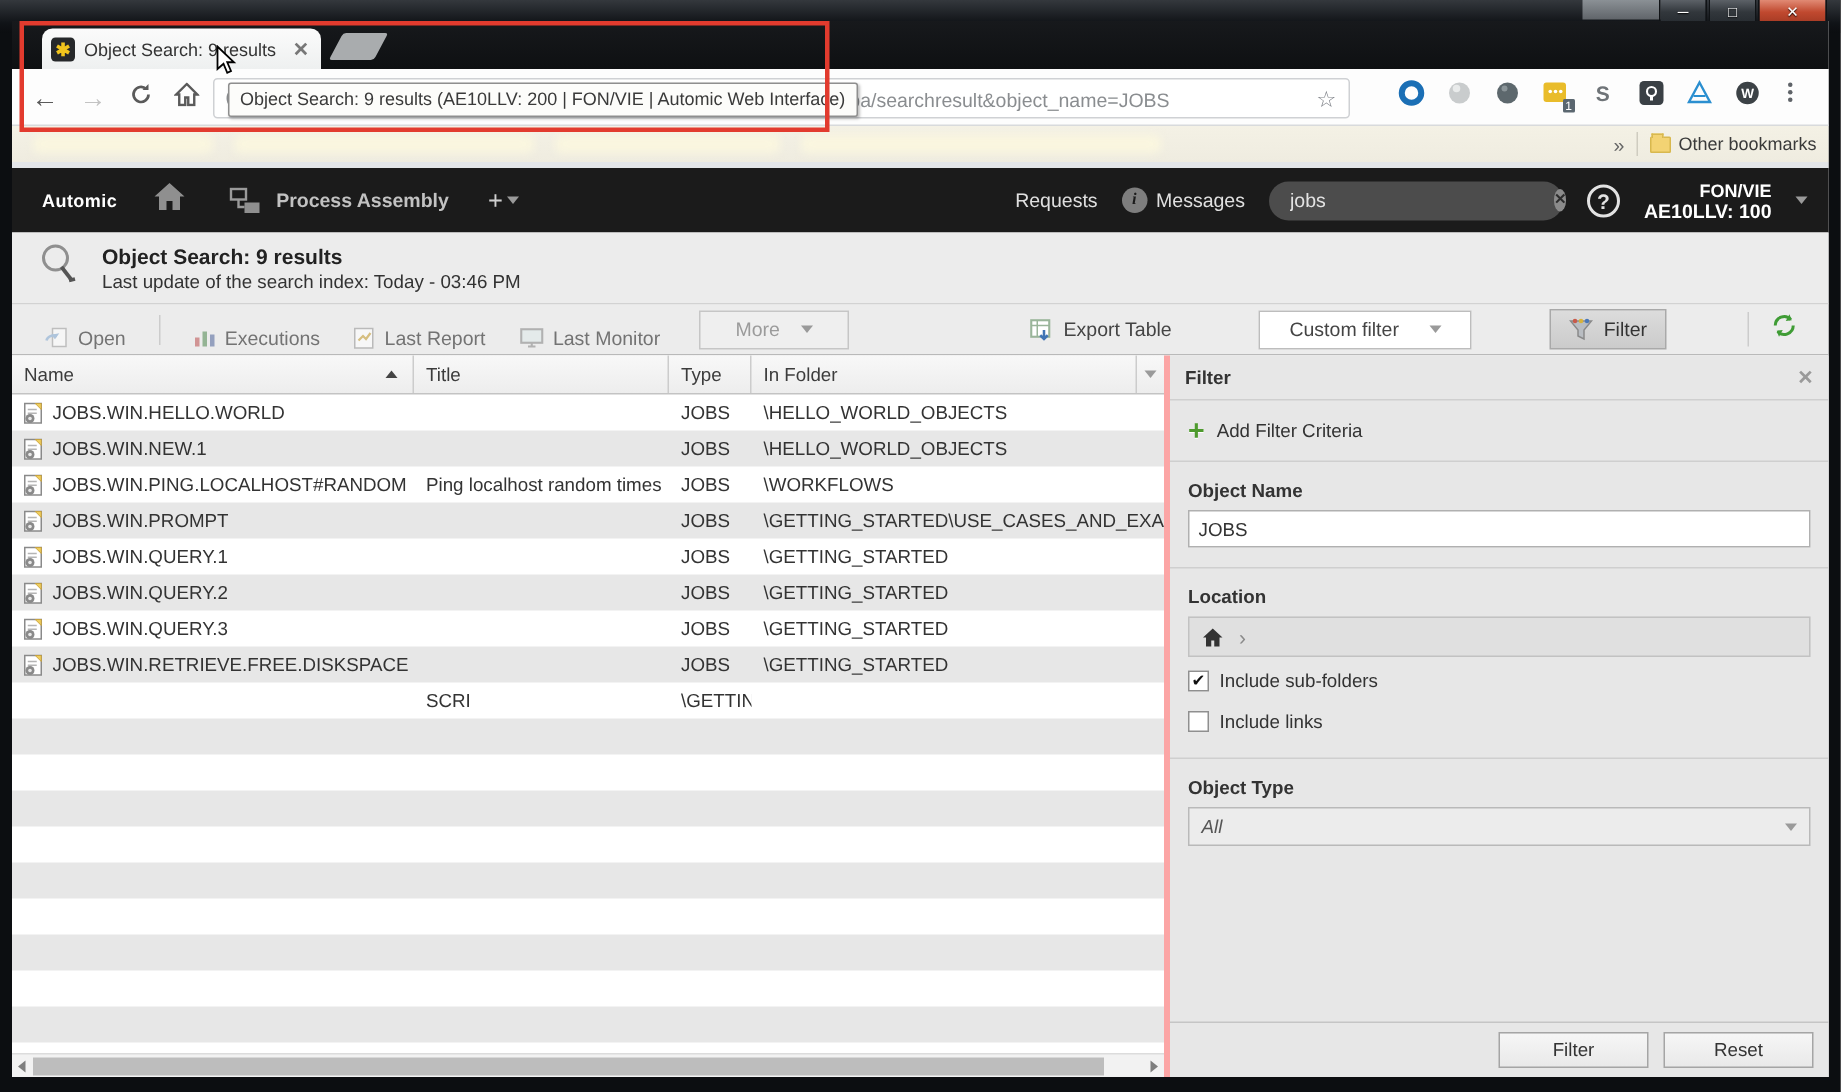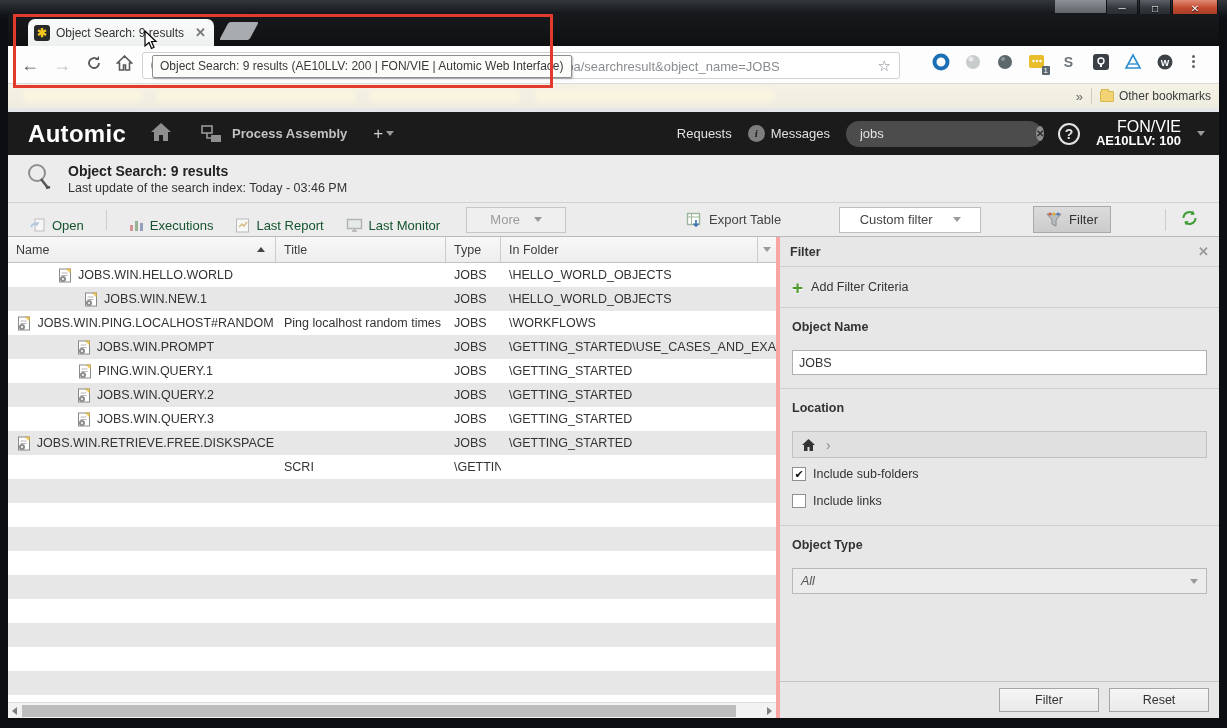--- a/index.html
+++ b/index.html
@@ -67,56 +67,56 @@
     border-radius:1px; position:relative; }
   .bm-folder::before { content:""; position:absolute; left:0; top:-3px; width:6px; height:2px;
     background:#f3d373; border:1px solid #d8b84e; border-bottom:none; }
   .bm-label { font-size:12px; color:#3a3a3a; }
   .bm-item { display:flex; align-items:center; gap:5px; cursor:pointer; }
   .gap-strip { position:absolute; left:0; top:94px; width:100%; height:4px; background:#e4e6e9; }
 
   
   .app-header { position:absolute; left:0; top:98px; width:100%; height:43px; background:#1b1b1b;
     display:flex; align-items:center; }
-  .logo { color:#fff; font-size:24px; font-weight:bold; margin-left:20px; letter-spacing:.3px; position:relative; }
+  .logo { color:#fff; font-size:12px; font-weight:bold; margin-left:20px; letter-spacing:.3px; position:relative; }
   .hdr-home { margin-left:24px; cursor:pointer; }
   .pa-item { display:flex; align-items:center; gap:8px; margin-left:28px; cursor:pointer; }
   .pa-label { color:#c2c2c2; font-size:13px; font-weight:bold; }
   .plus-item { margin-left:26px; color:#cfcfcf; font-size:17px; cursor:pointer; display:flex; align-items:center; gap:3px; }
   .hdr-right { margin-left:auto; display:flex; align-items:center; gap:16px; margin-right:14px; }
   .hdr-link { color:#e0e0e0; font-size:13px; cursor:pointer; }
   .info-circle { width:17px; height:17px; border-radius:50%; background:#7e7e7e; color:#1b1b1b;
     font-family:"Liberation Serif",serif; font-style:italic; font-weight:bold; font-size:11px;
     line-height:17px; text-align:center; }
   .msg-group { display:flex; align-items:center; gap:6px; cursor:pointer; }
   .hdr-search { width:196px; height:26px; background:#4c4c4c; border-radius:13px;
     display:flex; align-items:center; padding:0 6px 0 8px; }
   .hdr-search input { flex:1; background:transparent; border:none; outline:none; color:#e3e3e3;
     font-size:13px; margin-left:6px; font-family:"Liberation Sans",sans-serif; }
   .clear-btn { width:15px; height:15px; border-radius:50%; background:#8b8b8b; color:#2c2c2c;
     font-size:10px; font-weight:bold; line-height:15px; text-align:center; cursor:pointer; }
   .help-circle { width:22px; height:22px; border-radius:50%; border:2px solid #e3e3e3; color:#e3e3e3;
     font-weight:bold; font-size:14px; line-height:18px; text-align:center; cursor:pointer; }
   .client-block { text-align:right; color:#fff; line-height:14px; cursor:pointer; }
-  .client-l1 { font-size:16px; font-weight:normal; }
+  .client-l1 { font-size:12px; font-weight:bold; }
   .client-l2 { font-size:13px; font-weight:bold; }
   .chev-dn { width:0; height:0; border-left:4px solid transparent; border-right:4px solid transparent;
     border-top:5px solid #9a9a9a; display:inline-block; }
 
   
   .page-header { position:absolute; left:0; top:141px; width:100%; height:48px; background:#ececec;
     border-bottom:1px solid #d2d2d2; display:flex; align-items:center; }
   .ph-icon { margin:0 14px 0 16px; }
   .ph-title { font-size:14px; font-weight:bold; color:#222; }
   .ph-sub { font-size:12.5px; color:#333; margin-top:2px; }
 
   
   .action-bar { position:absolute; left:0; top:189px; width:100%; height:34px; background:#ececec;
     border-bottom:1px solid #b9b9b9; display:flex; align-items:center; }
-  .ab-btn { display:flex; gap:6px; font-size:13px; color:#14532d;
+  .ab-btn { display:flex; gap:6px; font-size:13px; color:#737373;
     margin-left:22px; cursor:pointer; white-space:nowrap;margin-top:12px; }
   .ab-sep { width:1px; height:20px; background:#cccccc; margin-left:22px; }
   .more-select { margin-left:26px; width:100px; height:26px; border:1px solid #c6c6c6;
     background:#efefef; display:flex; align-items:center; justify-content:center; gap:14px;
     color:#9b9b9b; font-size:13px; cursor:pointer; }
   .ab-right { margin-left:auto; display:flex; align-items:center; margin-right:12px;gap:36px; }
   .export-btn { display:flex; align-items:center; gap:6px; font-size:13px; color:#444; cursor:pointer; }
   .cf-select { margin-left:22px; width:142px; height:26px; background:#fff; border:1px solid #bdbdbd;
     display:flex; align-items:center; justify-content:center; gap:20px; font-size:13px; color:#444; cursor:pointer; }
   .filter-toggle { margin-left:16px; height:27px; padding:0 12px; display:flex; align-items:center; gap:7px;
@@ -133,42 +133,42 @@
     border-right:1px solid #cccccc; cursor:pointer; position:relative; }
   .th:last-child { border-right:none; }
   .sort-asc { margin-left:auto; margin-right:10px; width:0; height:0;
     border-left:4px solid transparent; border-right:4px solid transparent; border-bottom:5px solid #444; }
   .th-chev { border-right:none; justify-content:center; padding-left:0; }
 
   .tbody { position:absolute; left:0; top:26px; right:0; bottom:16px; overflow:hidden; }
   .row { display:grid; grid-template-columns:268px 170px 55px 1fr; height:24px; align-items:center;
     font-size:12.5px; color:#333; cursor:default; }
   .row:nth-child(even) { background:#e7e7e7; }
-  .cell { padding-left:8px; white-space:nowrap; overflow:hidden;justify-content:center; }
+  .cell { padding-left:8px; white-space:nowrap; overflow:hidden; }
   .cell.name { display:flex; align-items:center; gap:5px; padding-left:7px; }
 
   .hscroll { position:absolute; left:0; bottom:0; width:100%; height:16px; background:#f2f2f2;
     border-top:1px solid #dcdcdc; }
   .hs-thumb { position:absolute; left:14px; top:2px; width:714px; height:12px; background:#bdbdbd; cursor:pointer; }
   .hs-arrow { position:absolute; top:4px; width:0; height:0; border-top:4px solid transparent;
     border-bottom:4px solid transparent; cursor:pointer; }
   .hs-left { left:4px; border-right:5px solid #7e7e7e; }
   .hs-right { right:4px; border-left:5px solid #7e7e7e; }
 
   
   .fpanel { flex:1; background:#e7e7e7; position:relative; font-size:12.5px; color:#333;
     display:flex; flex-direction:column; }
   .fp-head { height:30px; display:flex; align-items:center; padding:0 10px;
     border-bottom:1px solid #cfcfcf; }
   .fp-title { font-weight:bold; }
   .fp-close { margin-left:auto; color:#9a9a9a; font-weight:bold; font-size:13px; cursor:pointer; }
   .fp-add { height:41px; display:flex; align-items:center; gap:8px; padding:0 12px;
     border-bottom:1px solid #cfcfcf; cursor:pointer; }
   .plus-ic { color:#4e9a2e; font-size:19px; font-weight:bold; line-height:19px; text-shadow:0 1px 0 #fff; }
-  .fp-label { font-weight:bold; padding:12px 12px 16px 12px; }
+  .fp-label { font-weight:bold; padding:12px 12px 6px 12px; }
   .fp-input { margin:0 12px; height:25px; border:1px solid #b0b0b0; background:#fff; padding:0 6px;
     font-size:12.5px; color:#333; width:calc(100% - 24px); font-family:"Liberation Sans",sans-serif; }
   .fp-div { border-bottom:1px solid #cfcfcf; margin-top:13px; }
   .loc-box { margin:0 12px; height:27px; border:1px solid #c2c2c2; background:#e0e0e0;
     display:flex; align-items:center; gap:10px; padding:0 8px; cursor:pointer; }
   .loc-chev { color:#8a8a8a; font-size:14px; }
   .chk-row { display:flex; align-items:center; gap:7px; padding:9px 12px 4px 12px; cursor:pointer; }
   .chk { width:14px; height:14px; background:#fff; border:1px solid #8f8f8f; font-size:11px;
     line-height:13px; text-align:center; color:#111; }
   .fp-select { margin:0 12px; height:26px; border:1px solid #b9b9b9; background:#ececec;
@@ -512,21 +512,21 @@
             </div>
             <div class="row">
               <span class="cell name">
                 <svg width="15" height="16">
                   <rect x="1.5" y="2" width="11" height="13" fill="#fff" stroke="#8a8a8a"></rect>
                   <path d="M8.5 2h4v4z" fill="#f0cf5e" stroke="#c9a23a" stroke-width=".6"></path>
                   <path d="M3.5 6h6M3.5 8.5h6M3.5 11h3" stroke="#b5b5b5"></path>
                   <circle cx="5" cy="12" r="3" fill="#8a8a8a"></circle>
                   <circle cx="5" cy="12" r="1.2" fill="#e7e7e7"></circle>
                 </svg>
-                <span>PING.WIN.QUERY.1</span>
+                <span>JOBS.WIN.QUERY.1</span>
               </span>
               <span class="cell"></span>
               <span class="cell">JOBS</span>
               <span class="cell">\GETTING_STARTED</span>
             </div>
             <div class="row">
               <span class="cell name">
                 <svg width="15" height="16">
                   <rect x="1.5" y="2" width="11" height="13" fill="#fff" stroke="#8a8a8a"></rect>
                   <path d="M8.5 2h4v4z" fill="#f0cf5e" stroke="#c9a23a" stroke-width=".6"></path>

